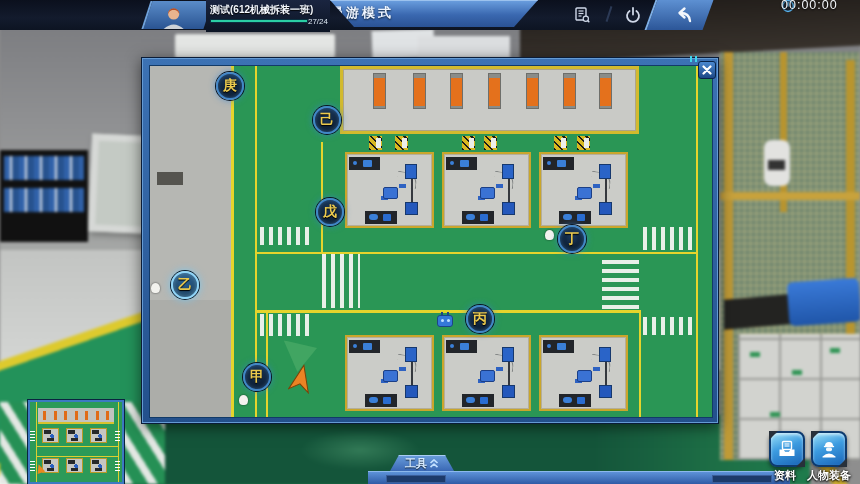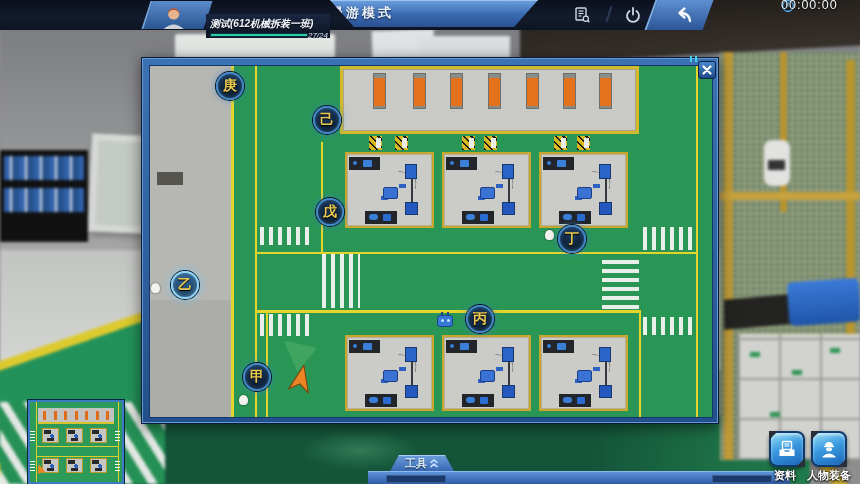--- a/index.html
+++ b/index.html
@@ -38,21 +38,21 @@
     background-image:repeating-linear-gradient(0deg,#9a9b97 0 2px,transparent 2px 40px),repeating-linear-gradient(90deg,#9a9b97 0 2px,transparent 2px 41px);}
   .sc-cage .tag{width:10px;height:5px;background:#2f9454;}
 
   
   #topbar{left:0;top:0;width:712px;height:30px;z-index:30;
     background:linear-gradient(180deg,#0b101d,#131b2d 60%,#0d1422);
     clip-path:polygon(0 0,100% 0,calc(100% - 22px) 100%,0 100%);}
   .avatar-plate{left:146px;top:1px;width:62px;height:28px;transform:skewX(-18deg);
     background:linear-gradient(180deg,#5a8cc9,#2a5492);border-left:2px solid #6fa2dc;z-index:31;overflow:hidden;}
   .avatar-plate svg{position:absolute;left:14px;top:2px;transform:skewX(18deg);}
-  .name-plate{left:206px;top:14px;width:124px;height:24px;background:linear-gradient(180deg,#1a2540,#0c1524);z-index:31;font-style:italic;}
+  .name-plate{left:206px;top:0;width:124px;height:32px;background:linear-gradient(180deg,#1a2540,#0c1524);z-index:31;}
   .hud-name{left:4px;top:3px;position:absolute;font-size:10px;font-weight:bold;color:#f2f6fc;white-space:nowrap;text-shadow:0 1px 1px #000;}
   .pbar{left:4px;top:19px;width:98px;height:4px;background:#07202c;border:1px solid #0a3040;}
   .pbar-fill{left:0;top:0;height:100%;width:100%;background:var(--progress-teal,#2bcfa4);}
   .hud-count{right:2px;top:17px;position:absolute;font-size:8px;color:#d9e4ef;}
   .mode-banner{left:330px;top:0;width:208px;height:27px;z-index:32;
     clip-path:polygon(0 0,100% 0,calc(100% - 24px) 100%,24px 100%);
     background:linear-gradient(180deg,#6ca0e0 0%,#3a68b0 55%,#2a5294 100%);
     box-shadow:inset 0 1px 0 #9cc2ee;}
   .mode-banner span{position:relative;display:block;text-align:center;line-height:26px;font-size:13px;font-weight:bold;color:#eef5ff;letter-spacing:3px;text-shadow:0 1px 2px #123;}
   .hud-icon{top:6px;width:20px;height:18px;z-index:33;cursor:pointer;}

